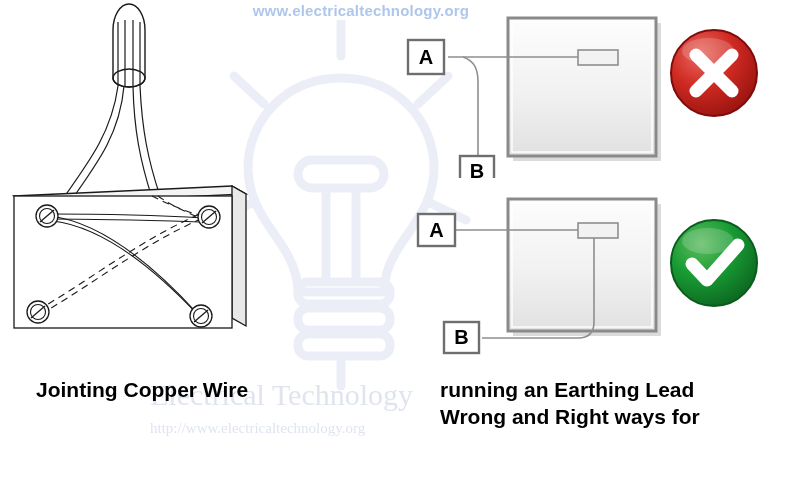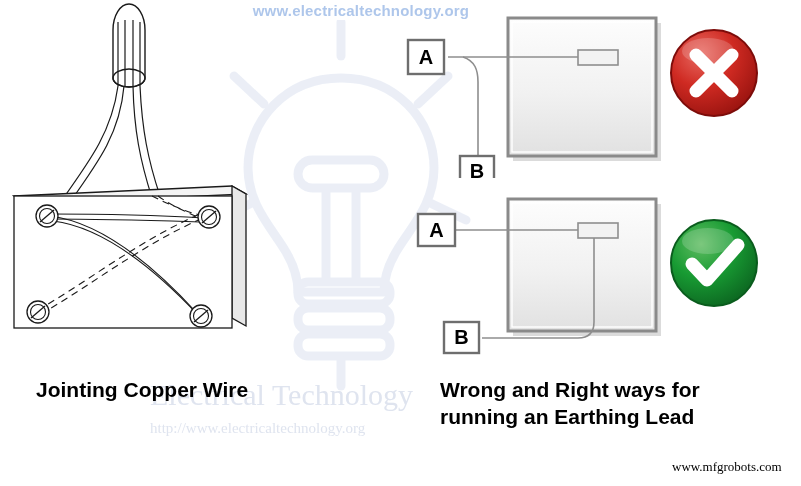--- a/index.html
+++ b/index.html
@@ -300,19 +300,18 @@
       <ellipse cx="40" cy="24" rx="26" ry="13" fill="#ffffff" opacity="0.18"></ellipse>
       <polyline points="24,47 39,63 70,28" fill="none" stroke="#ffffff" stroke-width="13" stroke-linecap="round" stroke-linejoin="round"></polyline>
     </svg>
   </div>
 
   <div id="caption-left" class="abs caption">
     <div>Jointing Copper Wire</div>
   </div>
 
   <div id="caption-right" class="abs caption">
+    <div>running an Earthing Lead</div>
     <div>Wrong and Right ways for</div>
-    <div>running an Earthing Lead</div>
-  </div>
-
-  <div id="site-credit" class="abs">www.mfgrobots.com</div>
+  </div>
+
 
 </div>
 
 </body></html>

